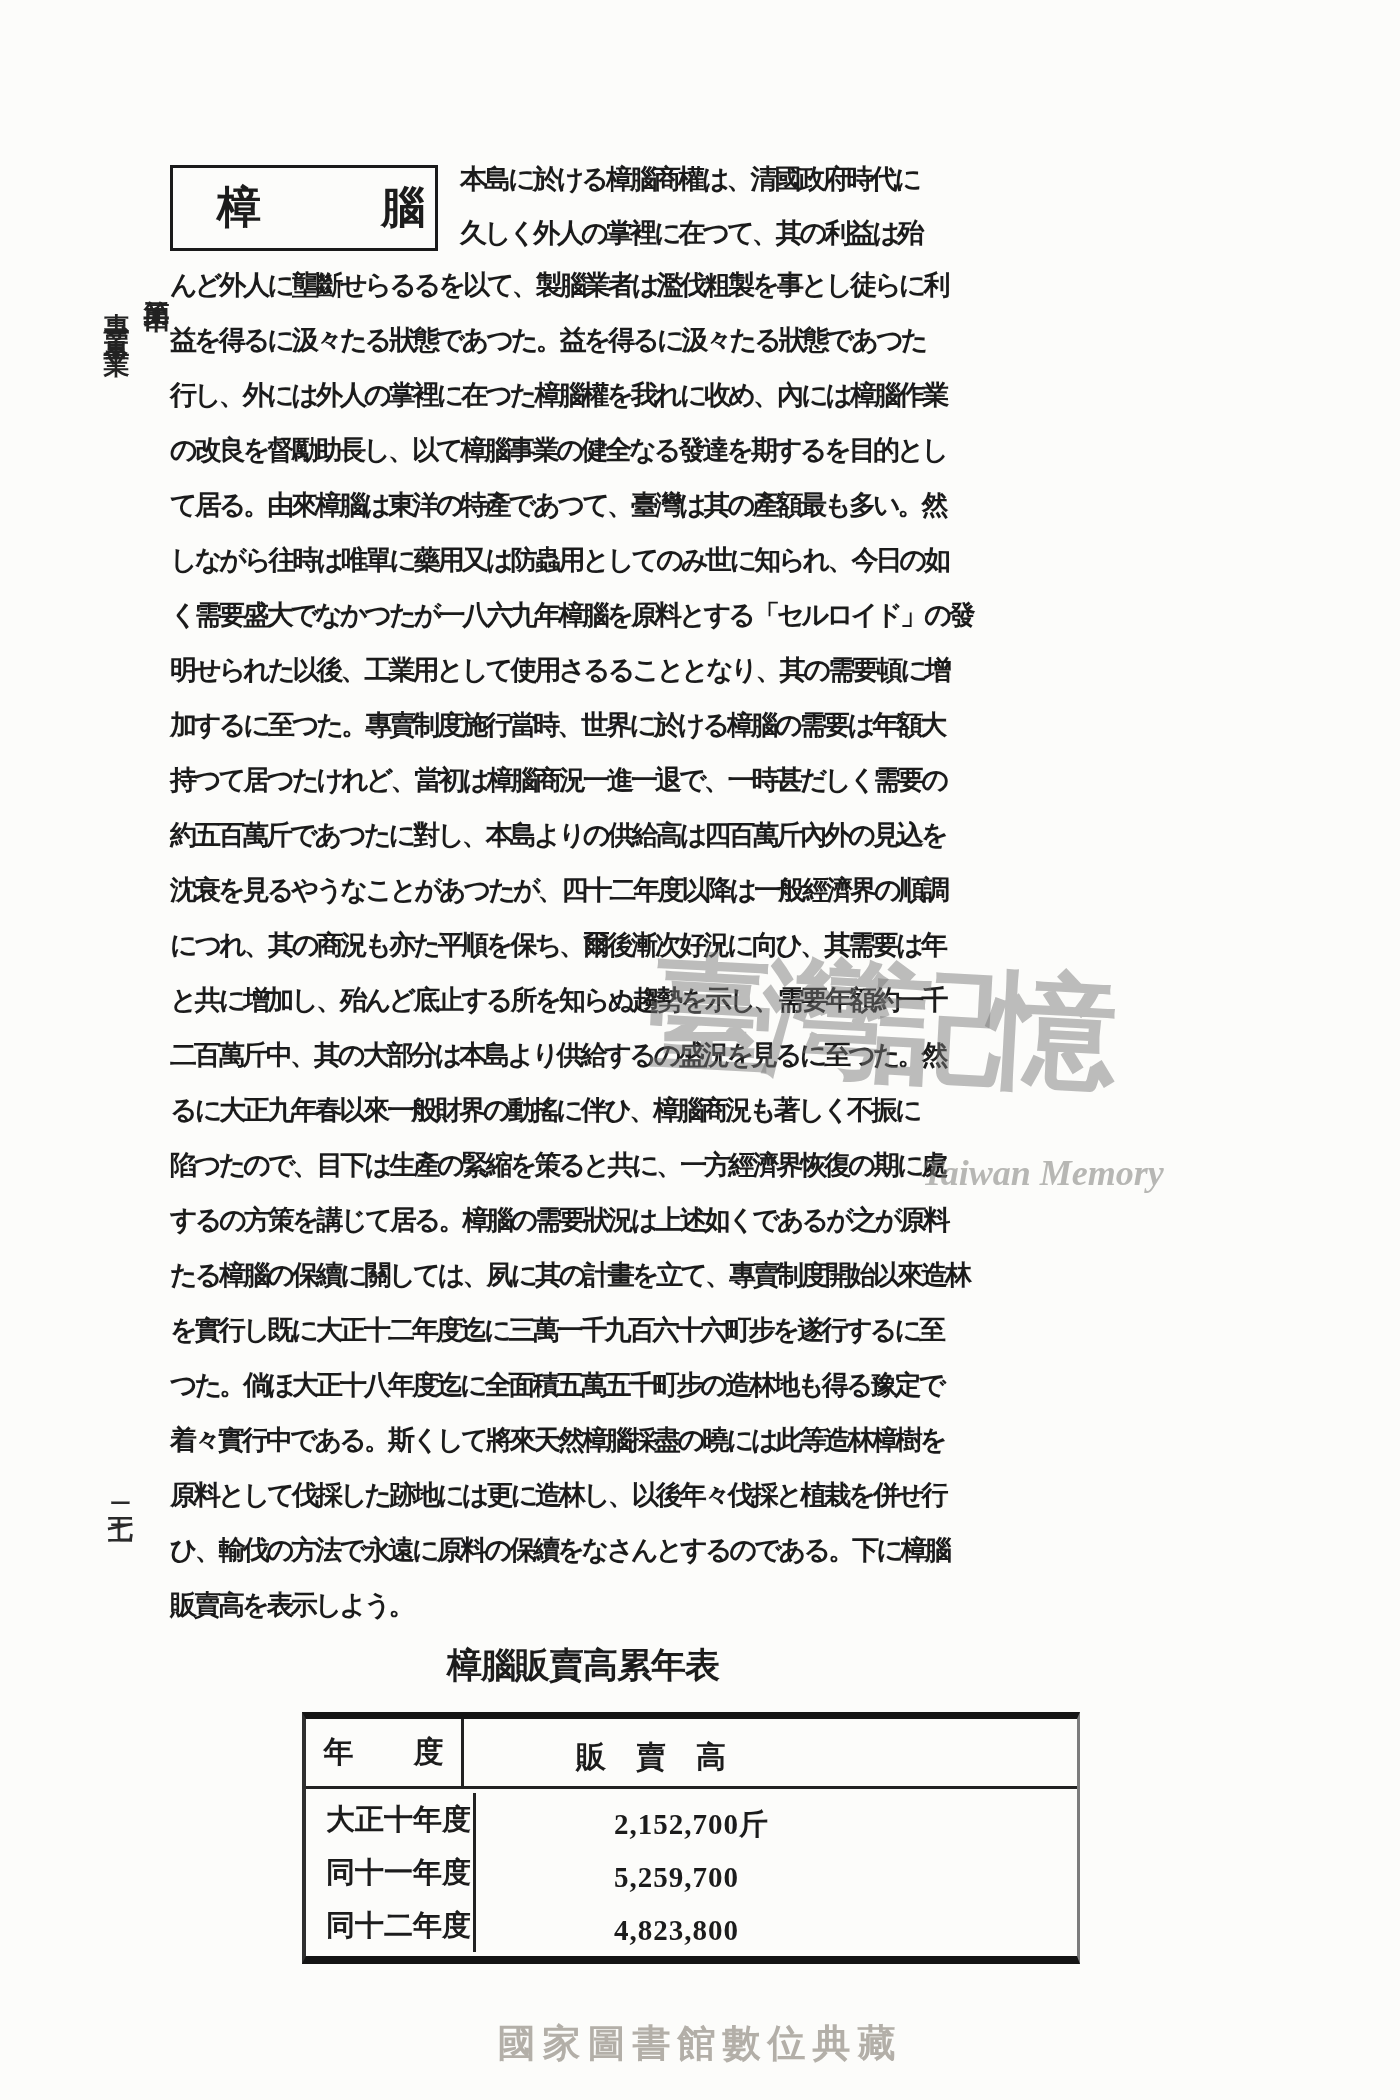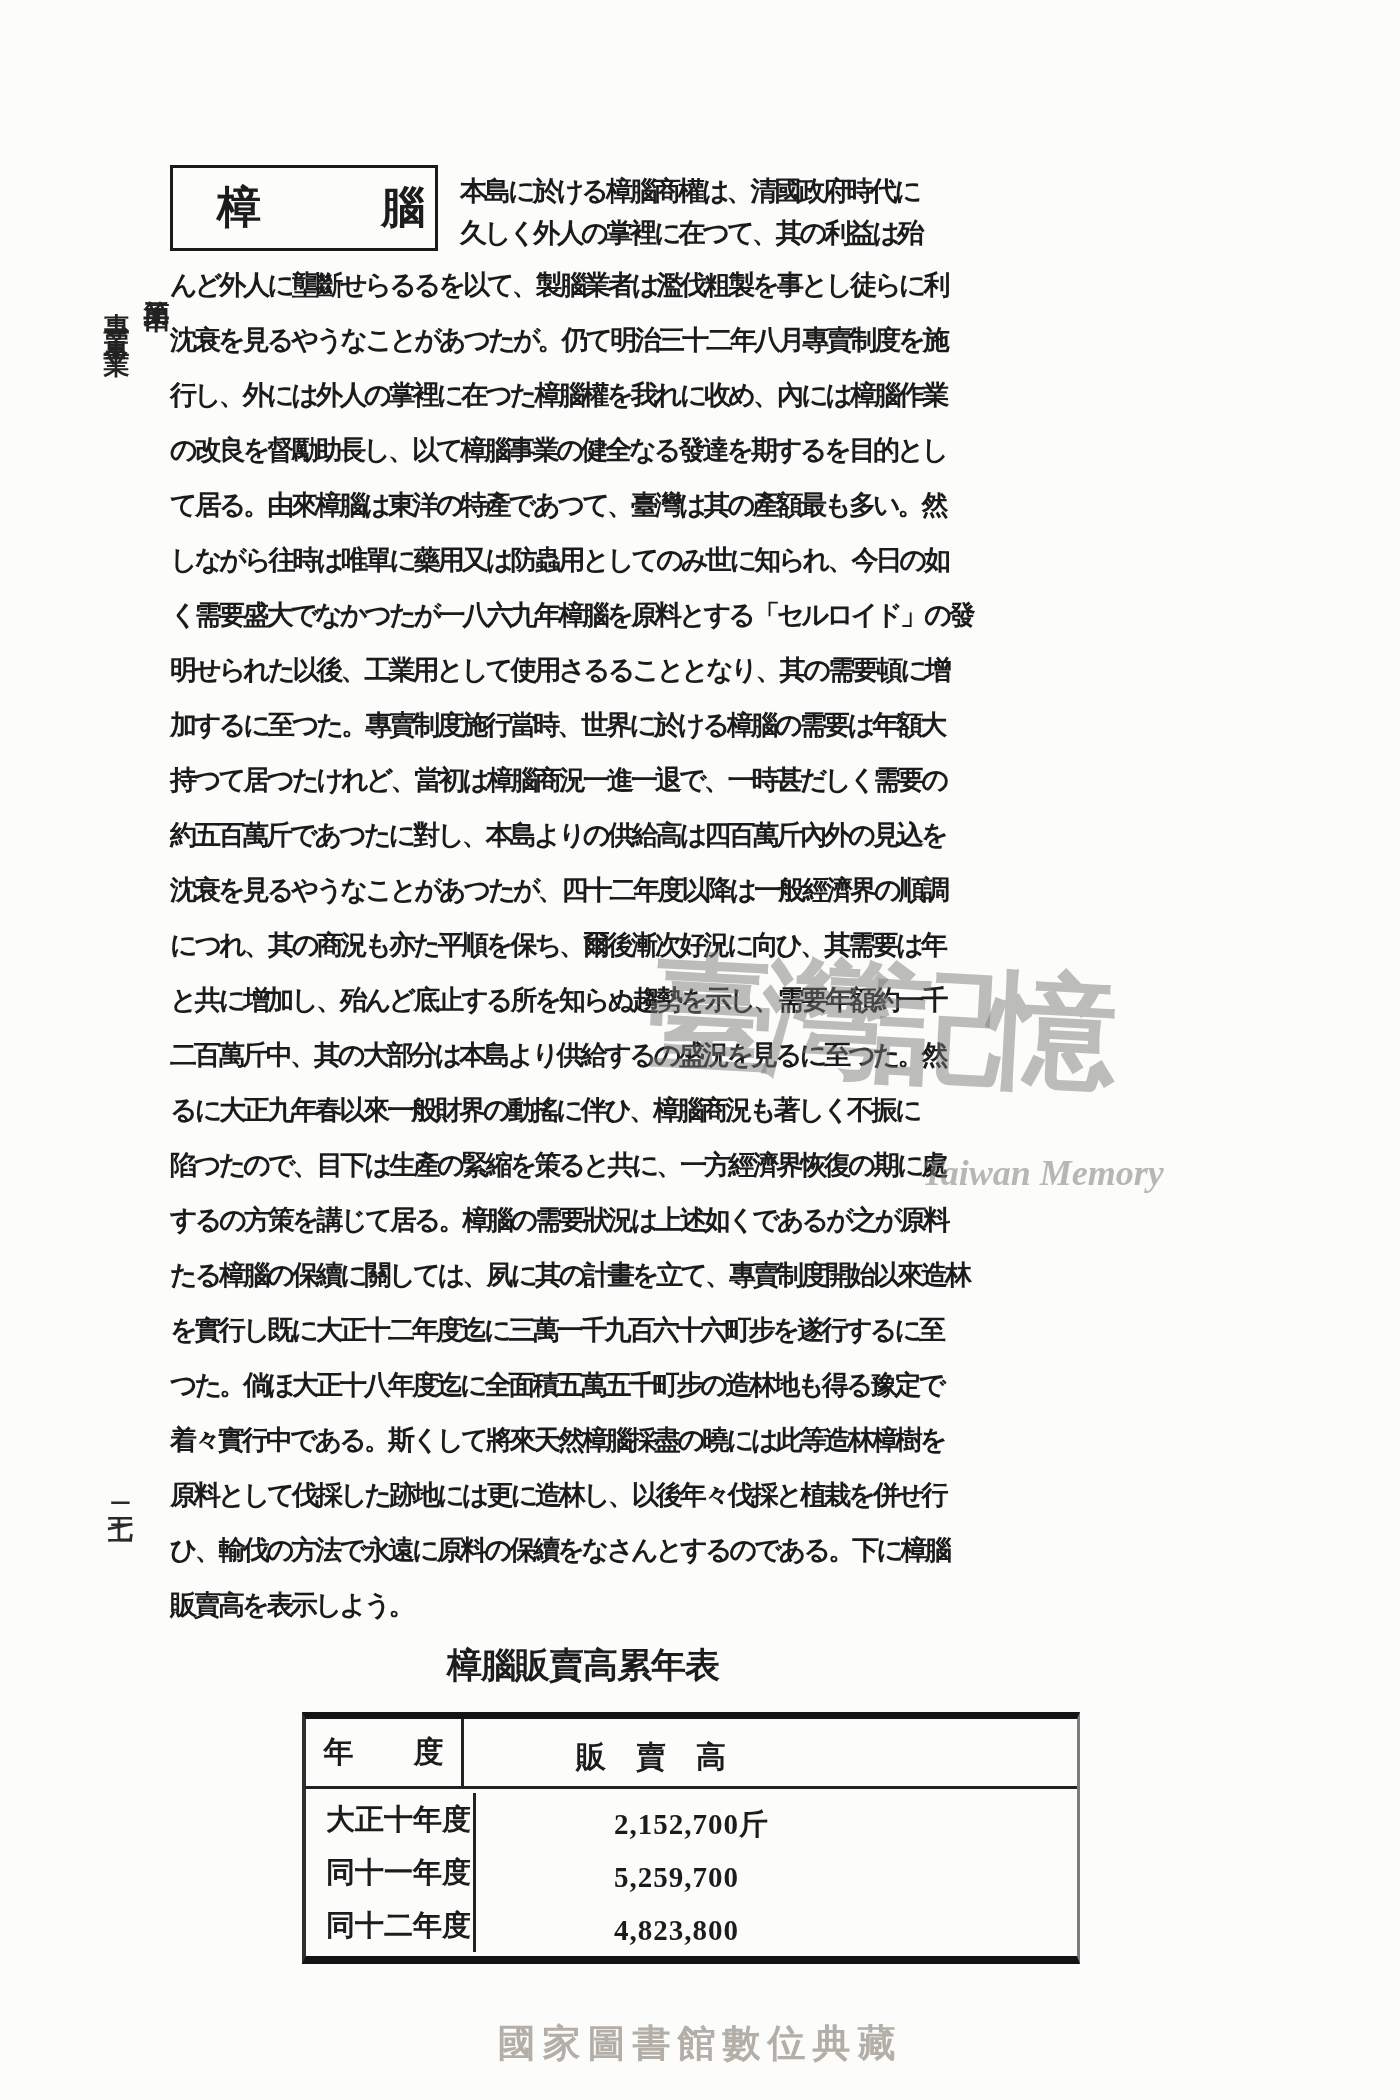--- a/index.html
+++ b/index.html
@@ -33,21 +33,21 @@
     display:flex;align-items:center;justify-content:space-between;
     padding:0 10px 0 44px;
   }
   .title-box span{font-size:44px;font-weight:700;line-height:1;}
   
   .bline{
     font-size:27px;font-weight:700;letter-spacing:-3px;
     white-space:nowrap;color:#1b1b1b;
   }
   .intro-line{position:absolute;left:460px;height:54px;line-height:54px;}
-  .intro-1{top:164px;}
+  .intro-1{top:152px;}
   .intro-2{top:206px;}
   .main-lines{position:absolute;left:170px;top:258px;}
   .main-lines .bline{height:55px;line-height:55px;}
   
   .watermark{
     position:absolute;left:648px;top:940px;
     transform:rotate(3deg);
     font-size:126px;font-weight:700;letter-spacing:-12px;
     color:rgba(120,120,120,0.48);
     pointer-events:none;z-index:5;white-space:nowrap;
@@ -110,21 +110,21 @@
   <div class="title-box">
     <span>樟</span>
     <span>腦</span>
   </div>
 
   <div class="bline intro-line intro-1">本島に於ける樟腦商權は、清國政府時代に</div>
   <div class="bline intro-line intro-2">久しく外人の掌裡に在つて、其の利益は殆</div>
 
   <div class="main-lines">
     <div class="bline">んど外人に壟斷せらるるを以て、製腦業者は濫伐粗製を事とし徒らに利</div>
-    <div class="bline">沈衰を見るやうなことがあつたが。仍て明治三十二年八月專賣制度を施</div>
+    <div class="bline">益を得るに汲々たる狀態であつた。益を得るに汲々たる狀態であつた</div>
     <div class="bline">行し、外には外人の掌裡に在つた樟腦權を我れに收め、內には樟腦作業</div>
     <div class="bline">の改良を督勵助長し、以て樟腦事業の健全なる發達を期するを目的とし</div>
     <div class="bline">て居る。由來樟腦は東洋の特產であつて、臺灣は其の產額最も多い。然</div>
     <div class="bline">しながら往時は唯單に藥用又は防蟲用としてのみ世に知られ、今日の如</div>
     <div class="bline">く需要盛大でなかつたが一八六九年樟腦を原料とする「セルロイド」の發</div>
     <div class="bline">明せられた以後、工業用として使用さるることとなり、其の需要頓に增</div>
     <div class="bline">加するに至つた。專賣制度施行當時、世界に於ける樟腦の需要は年額大</div>
     <div class="bline">持つて居つたけれど、當初は樟腦商況一進一退で、一時甚だしく需要の</div>
     <div class="bline">約五百萬斤であつたに對し、本島よりの供給高は四百萬斤內外の見込を</div>
     <div class="bline">沈衰を見るやうなことがあつたが、四十二年度以降は一般經濟界の順調</div>

